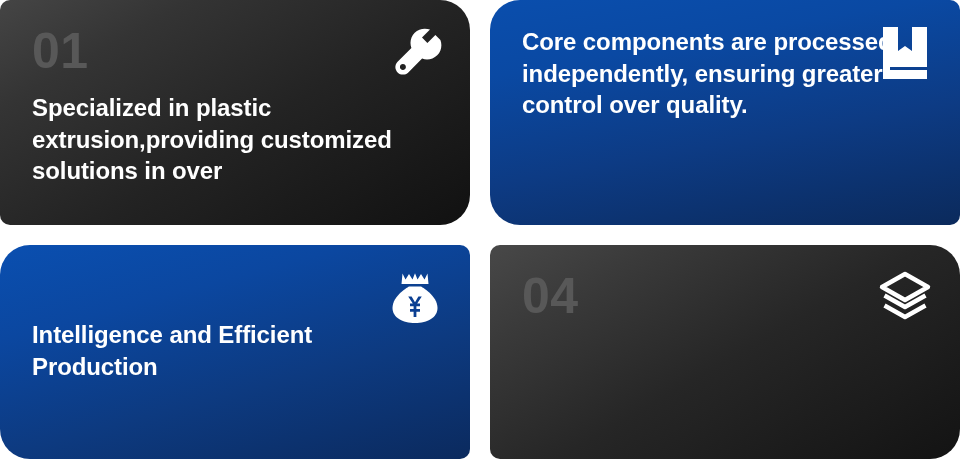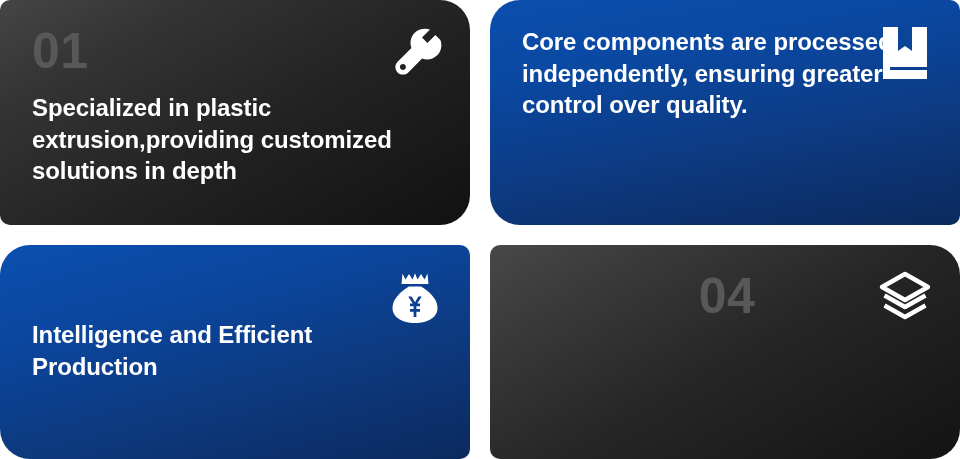--- a/index.html
+++ b/index.html
@@ -46,21 +46,20 @@
     border-radius: 30px 10px 10px 30px;
     background: linear-gradient(170deg, #0a4ead 0%, #0a49a3 25%, #0d3b84 60%, #0b2a5c 100%);
   }
   .card-3 {
     border-radius: 30px 10px 10px 30px;
     background: linear-gradient(165deg, #0a4fb0 0%, #0b47a0 28%, #0d3a80 62%, #0b2a5e 100%);
   }
   .card-4 {
     border-radius: 10px 30px 30px 10px;
     background: linear-gradient(150deg, #484848 0%, #3a3a3a 20%, #262626 52%, #131313 100%);
-    text-align: center;
   }
 
   
   .card-number {
     font-size: 50px;
     font-weight: 800;
     line-height: 1;
     letter-spacing: 0.5px;
     margin: 0 0 16px 14px;
     user-select: none;
@@ -110,21 +109,21 @@
           L9.6 35.7 C6.6 38.7 6.6 43.5 9.6 46.4 C12.5 49.3 17.3 49.3 20.3 46.4
           L34.1 32.6 C39.1 34.5 45.1 33.4 49.2 29.3 C53.3 25.2 54.4 19.1 52.4 14.0
           L47.4 9.0 Z M14.9 44.0 C13.2 44.0 11.9 42.6 11.9 41.0
           C11.9 39.3 13.2 38.0 14.9 38.0 C16.6 38.0 17.9 39.3 17.9 41.0
           C17.9 42.6 16.6 44.0 14.9 44.0 Z"></path>
       </svg>
     </div>
     <div class="card-number">01</div>
     <div class="card-text">Specialized in plastic
 extrusion,providing customized
-solutions in depth</div>
+solutions in over</div>
   </div>
 
   <div class="card card-2">
     <div class="card-icon">
       <svg width="50" height="52" viewBox="0 0 50 52" aria-hidden="true">
         <path fill="#ffffff" d="M3 0 H18 V24 L25 19 L32 24 V0 H47 V40 H10
           V44 H47 V52 H3 Z"></path>
         <rect fill="#ffffff" x="10" y="43" width="37" height="4"></rect>
       </svg>
     </div>

